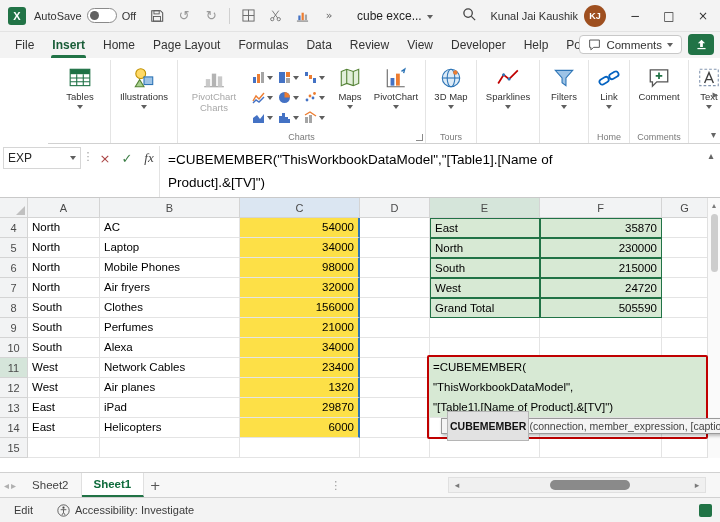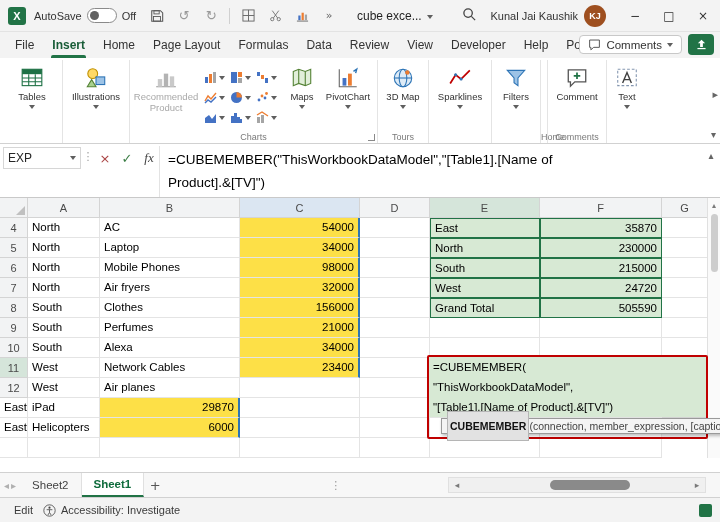--- a/index.html
+++ b/index.html
@@ -35,21 +35,21 @@
   
   .ribbon-tabs { height: 26px; background: #f3f3f3; display: flex; align-items: stretch; padding-left: 6px; position: relative; }
   .rtab { padding: 0 9px; display: flex; align-items: center; font-size: 12px; color: #333; position: relative; }
   .rtab.active { font-weight: bold; color: #185c37; }
   .rtab.active::after { content: ""; position: absolute; left: 8px; right: 8px; bottom: 0; height: 3px; background: #217346; border-radius: 2px 2px 0 0; }
   .tabs-right { position: absolute; right: 6px; top: 2px; display: flex; gap: 6px; align-items: center; }
   .comments-btn { display: flex; align-items: center; gap: 5px; border: 1px solid #c8c8c8; background: #fff; border-radius: 4px; padding: 2px 8px; font-size: 11.5px; color: #333; }
   .share-btn { background: #217346; border-radius: 4px; width: 26px; height: 21px; display: flex; align-items: center; justify-content: center; }
 
   
-  .ribbon { height: 86px; background: #fff; border-bottom: 1px solid #d1d1d1; display: flex; align-items: stretch; padding: 2px 0 0 2px; position: relative; }
+  .ribbon { height: 86px; background: #fff; border-bottom: 1px solid #d1d1d1; display: flex; align-items: stretch; padding: 2px 0 0 2px; position: relative; margin-left: 48px; }
   .rgroup { display: flex; align-items: flex-start; padding: 2px 3px 14px 3px; border-right: 1px solid #e4e4e4; position: relative; }
   .rgroup .grouplabel { position: absolute; bottom: 1px; left: 0; right: 0; text-align: center; font-size: 9px; color: #7a7a7a; }
   .bigbtn { width: 54px; display: flex; flex-direction: column; align-items: center; gap: 2px; padding-top: 4px; text-align: center; font-size: 9.5px; color: #333; line-height: 1.15; }
   .bigbtn.disabled { color: #a8a8a8; }
   .launcher { position: absolute; right: 2px; bottom: 2px; width: 7px; height: 7px; border-right: 1px solid #8a8a8a; border-bottom: 1px solid #8a8a8a; }
   .mini-grid { display: grid; grid-template-columns: repeat(3, 25px); grid-auto-rows: 19px; gap: 1px; margin: 6px 3px 0 3px; }
   .minibtn { display: flex; align-items: center; justify-content: center; gap: 2px; }
   .ribbon-collapse { position: absolute; right: 4px; bottom: 3px; font-size: 10px; color: #666; }
   .ribbon-scroll { position: absolute; right: 2px; top: 30px; font-size: 11px; color: #666; }
 
@@ -98,21 +98,21 @@
   .stab.active { background: #fff; color: #0f6b3c; font-weight: bold; border-bottom: 2px solid #217346; }
   .addsheet { width: 22px; display: flex; align-items: center; justify-content: center; color: #555; font-size: 13px; }
   .sheetbar .dots { display: flex; align-items: center; color: #9a9a9a; padding: 0 4px; margin-left: 160px; font-size: 11px; }
   .hscroll { position: absolute; right: 14px; top: 4px; width: 258px; height: 16px; display: flex; align-items: center; background: #f0f0f0; border: 1px solid #e0e0e0; }
   .hscroll .arr { width: 16px; text-align: center; color: #7a7a7a; font-size: 9px; }
   .hscroll .track { flex: 1; position: relative; height: 100%; }
   .hscroll .thumb { position: absolute; left: 38%; top: 2px; height: 10px; width: 80px; background: #8a8a8a; border-radius: 5px; }
 
   
   .statusbar { height: 25px; background: #f3f3f3; border-top: 1px solid #d1d1d1; display: flex; align-items: center; font-size: 11px; color: #3b3b3b; padding: 0 8px; }
-  .statusbar .mode { padding: 0 10px 0 6px; }
+  .statusbar .mode { padding: 0 24px 0 6px; }
   .acc { display: flex; align-items: center; gap: 5px; justify-content: space-between; }
   .status-right { margin-left: auto; display: flex; align-items: center; gap: 6px; }
   .green-sq { width: 13px; height: 13px; background: #217346; border-radius: 2px; }
 </style>
 </head>
 <body>
 
 <div class="titlebar">
   <div class="appicon">
       <span>X</span>
@@ -250,21 +250,21 @@
 
   <div class="rgroup">
     <div class="bigbtn" style="width:66px">
       <div class="bigbtn disabled" style="padding-top:0">
         <svg width="24" height="24" viewBox="0 0 22 22">
             <path d="M2 19h18" stroke="#9e9e9e"></path>
             <rect x="3.5" y="12" width="4" height="7" fill="#c9c9c9"></rect>
             <rect x="9" y="7" width="4" height="12" fill="#b3b3b3"></rect>
             <rect x="14.5" y="9.5" width="4" height="9.5" fill="#c9c9c9"></rect>
           </svg>
-        <span class="disabled">Recommended Product</span>
+        <span class="disabled">PivotChart Charts</span>
       </div>
     </div>
     <div class="mini-grid">
       <div class="minibtn">
           <svg width="13" height="13" viewBox="0 0 13 13">
             <rect x="1" y="6" width="3" height="6" fill="#4472c4"></rect>
             <rect x="5" y="3" width="3" height="9" fill="#ed7d31"></rect>
             <rect x="9" y="1" width="3" height="11" fill="#a5a5a5"></rect>
           </svg>
           <span class="caret"></span>
@@ -384,20 +384,30 @@
     <div class="bigbtn" style="width:42px">
       <svg width="24" height="24" viewBox="0 0 22 22">
           <path d="M3 4h16l-6.2 7v7l-3.6-2.6V11z" fill="#9dc3e6" stroke="#2e75b6"></path>
         </svg>
       <span>Filters</span>
       <span class="caret"></span>
     </div>
   </div>
 
   <div class="rgroup">
+    <div class="bigbtn" style="width:34px">
+      <svg width="24" height="24" viewBox="0 0 22 22">
+          <g fill="none" stroke="#0563c1" stroke-width="1.6">
+            <rect x="2" y="11" width="9" height="5" rx="2.5" transform="rotate(-30 6.5 13.5)"></rect>
+            <rect x="11" y="6" width="9" height="5" rx="2.5" transform="rotate(-30 15.5 8.5)"></rect>
+          </g>
+        </svg>
+      <span>Link</span>
+      <span class="caret"></span>
+    </div>
     <span class="grouplabel">Home</span>
   </div>
 
   <div class="rgroup">
     <div class="bigbtn" style="width:52px">
       <svg width="24" height="24" viewBox="0 0 22 22">
           <path d="M3 3.5h16v11H9l-4 4v-4H3z" fill="#fff" stroke="#555" stroke-width="1.2"></path>
           <path d="M11 6v6M8 9h6" stroke="#217346" stroke-width="1.6"></path>
         </svg>
       <span>Comment</span>
@@ -510,20 +520,21 @@
       <div class="cell ca">West</div>
       <div class="cell cb">Network Cables</div>
       <div class="cell cc sel">23400</div>
       <div class="cell cd"></div>
       <div class="cell ce"></div>
       <div class="cell cf num"></div>
       <div class="cell cg"></div>
       <div class="gh rn">12</div>
       <div class="cell ca">West</div>
       <div class="cell cb">Air planes</div>
+      <div class="cell cc sel">1320</div>
       <div class="cell cd"></div>
       <div class="cell ce"></div>
       <div class="cell cf num"></div>
       <div class="cell cg"></div>
       <div class="gh rn">13</div>
       <div class="cell ca">East</div>
       <div class="cell cb">iPad</div>
       <div class="cell cc sel">29870</div>
       <div class="cell cd"></div>
       <div class="cell ce"></div>

